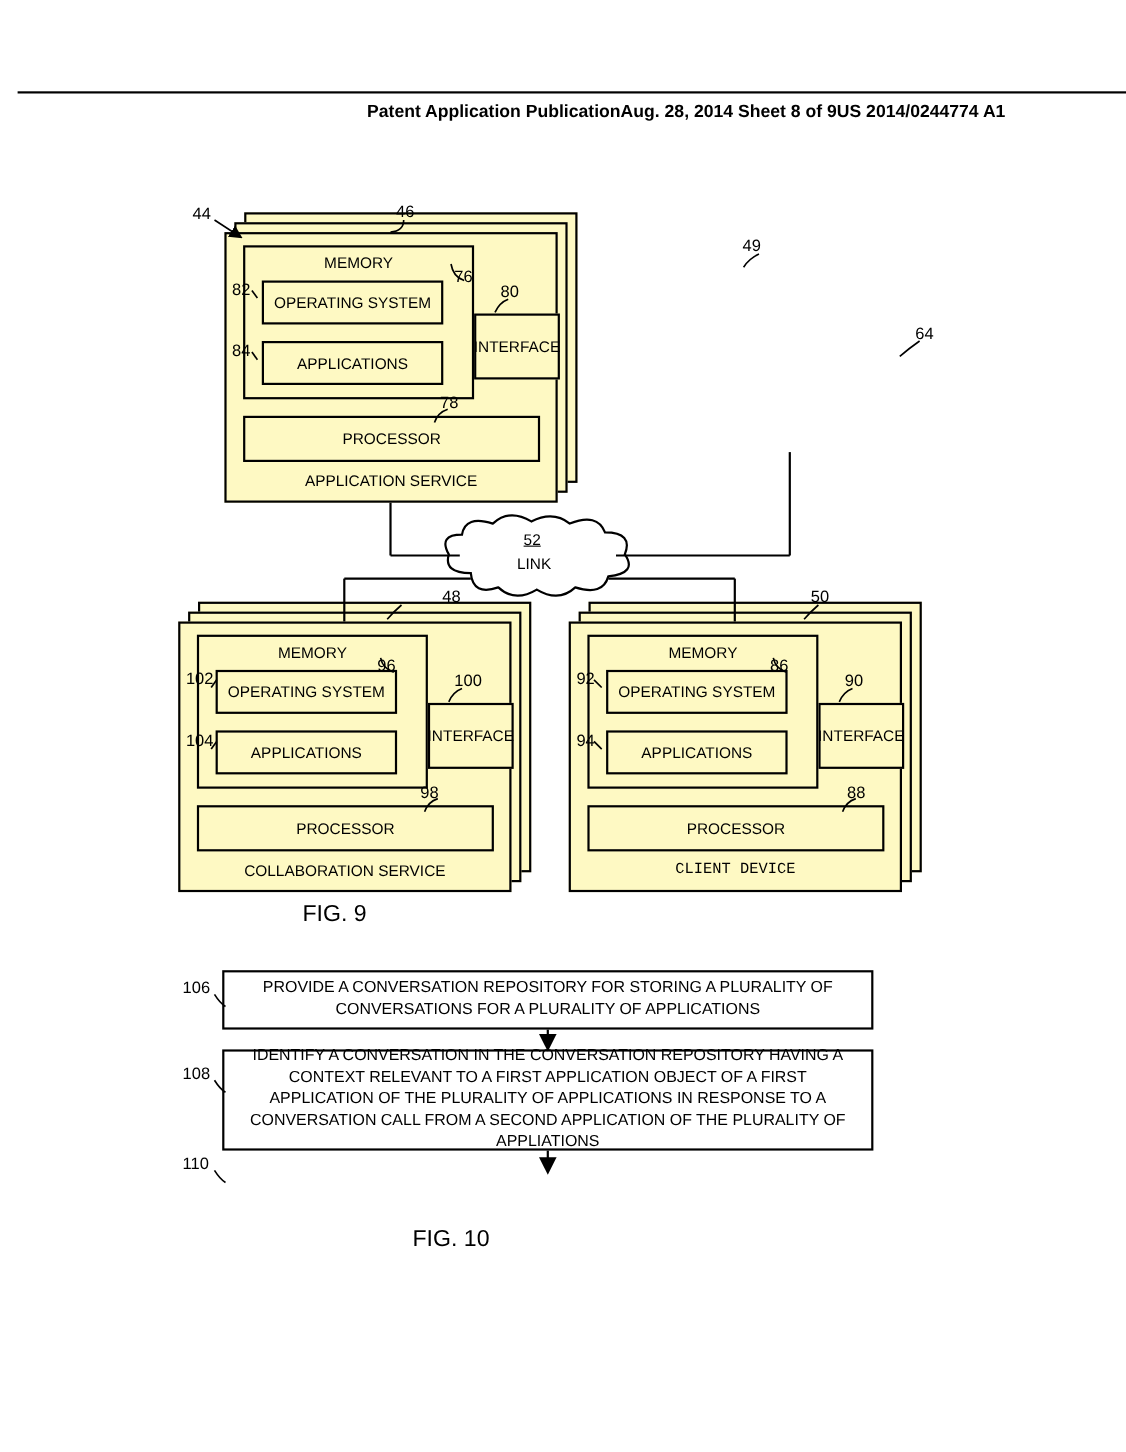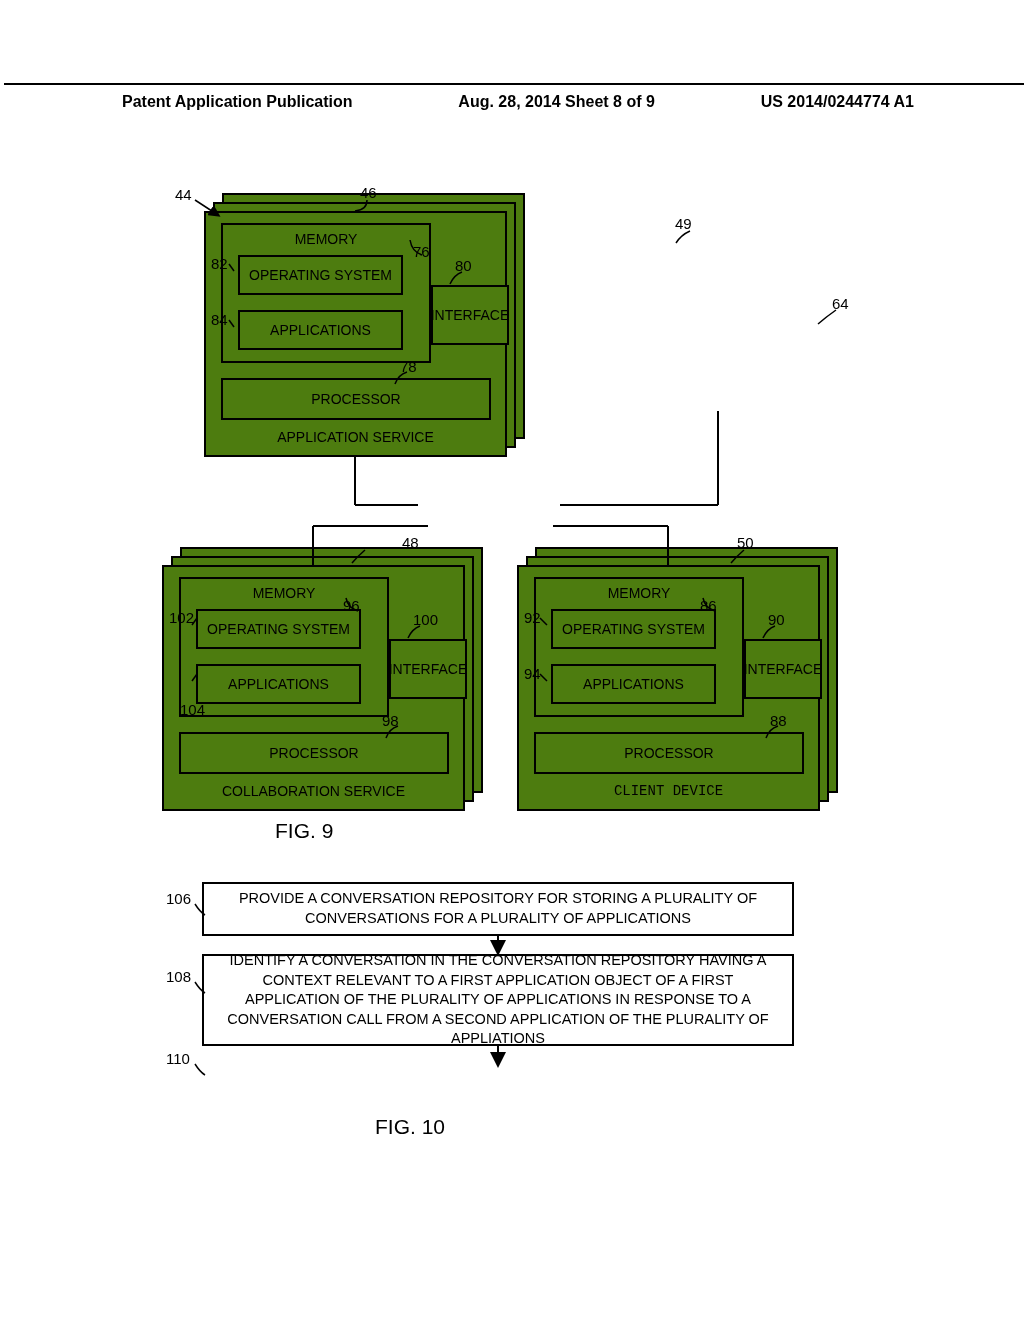--- a/index.html
+++ b/index.html
@@ -7,42 +7,42 @@
     width: 1024px;
     height: 1320px;
     background: #fff;
     font-family: Arial, Helvetica, sans-serif;
     color: #000;
     position: relative;
   }
   .header {
     position: absolute;
     top: 83px;
-    left: 4px; right: 0;
+    left: 16px; right: 0;
     border-top: 2px solid #000;
     padding-top: 8px;
     display: flex;
-    justify-content: space-between;
+    justify-content: flex-end;
     font-size: 16px;
     font-weight: bold;
   }
   .header .left { margin-left: 118px; }
   .header .center { }
   .header .right { margin-right: 110px; }
   .fig-container {
     position: absolute;
     left: 0; top: 0;
     width: 1024px;
     height: 1320px;
   }
   
   .box {
     position: absolute;
     border: 2px solid #000;
-    background: #4d7c0f;
+    background: #fef9c3;
     text-align: center;
     display: flex;
     align-items: center;
     justify-content: center;
     font-size: 14px;
   }
   .label {
     position: absolute;
     font-size: 14px;
   }
@@ -115,20 +115,39 @@
       </div>
 
     <div class="box" style="left:15px; top:165px; width:270px; height:42px;">
         <span>PROCESSOR</span>
       </div>
 
     <div class="inner-label" style="top:216px;">APPLICATION SERVICE</div>
   </div>
 
 
+  <div style="position:absolute; left:398px; top:466px; width:180px; height:80px;">
+    <svg width="180" height="80" viewBox="0 0 180 80">
+      <path d="M 30 55
+               Q 5 55 10 38
+               Q 0 20 22 20
+               Q 25 2 50 10
+               Q 65 -4 85 8
+               Q 105 -2 120 10
+               Q 145 0 152 18
+               Q 178 18 170 38
+               Q 182 55 155 58
+               Q 150 76 125 68
+               Q 110 82 90 70
+               Q 70 82 55 68
+               Q 32 76 30 55 Z" stroke="#000" stroke-width="2" fill="#fff"></path>
+    </svg>
+    <div class="label" style="left:78px; top:16px; text-decoration:underline;">52</div>
+    <div class="label" style="left:72px; top:38px;">LINK</div>
+  </div>
 
   <div class="box" style="left:180px; top:547px; width:303px; height:246px;"></div>
   <div class="box" style="left:171px; top:556px; width:303px; height:246px;"></div>
   <div class="box" style="left:162px; top:565px; width:303px; height:246px; display:block;">
     <div class="box" style="left:15px; top:10px; width:210px; height:140px; display:block;">
       <div class="inner-label" style="top:6px;">MEMORY</div>
       <div class="box" style="left:15px; top:30px; width:165px; height:40px;">
           <span>OPERATING SYSTEM</span>
         </div>
       <div class="box" style="left:15px; top:85px; width:165px; height:40px;">
@@ -171,21 +190,21 @@
   <div class="reflabel" style="left:211px; top:255px;">82</div>
   <div class="reflabel" style="left:211px; top:311px;">84</div>
   <div class="reflabel" style="left:455px; top:257px;">80</div>
   <div class="reflabel" style="left:400px; top:358px;">78</div>
   <div class="reflabel" style="left:675px; top:215px;">49</div>
   <div class="reflabel" style="left:832px; top:295px;">64</div>
 
   <div class="reflabel" style="left:358px; top:534px;margin-left:44px;">48</div>
   <div class="reflabel" style="left:343px; top:597px;">96</div>
   <div class="reflabel" style="left:169px; top:609px;">102</div>
-  <div class="reflabel" style="left:180px; top:665px;margin-top:36px;">104</div>
+  <div class="reflabel" style="left:169px; top:665px;">104</div>
   <div class="reflabel" style="left:413px; top:611px;">100</div>
   <div class="reflabel" style="left:382px; top:712px;">98</div>
 
   <div class="reflabel" style="left:737px; top:534px;">50</div>
   <div class="reflabel" style="left:700px; top:597px;">86</div>
   <div class="reflabel" style="left:524px; top:609px;">92</div>
   <div class="reflabel" style="left:524px; top:665px;">94</div>
   <div class="reflabel" style="left:768px; top:611px;">90</div>
   <div class="reflabel" style="left:770px; top:712px;">88</div>
 

